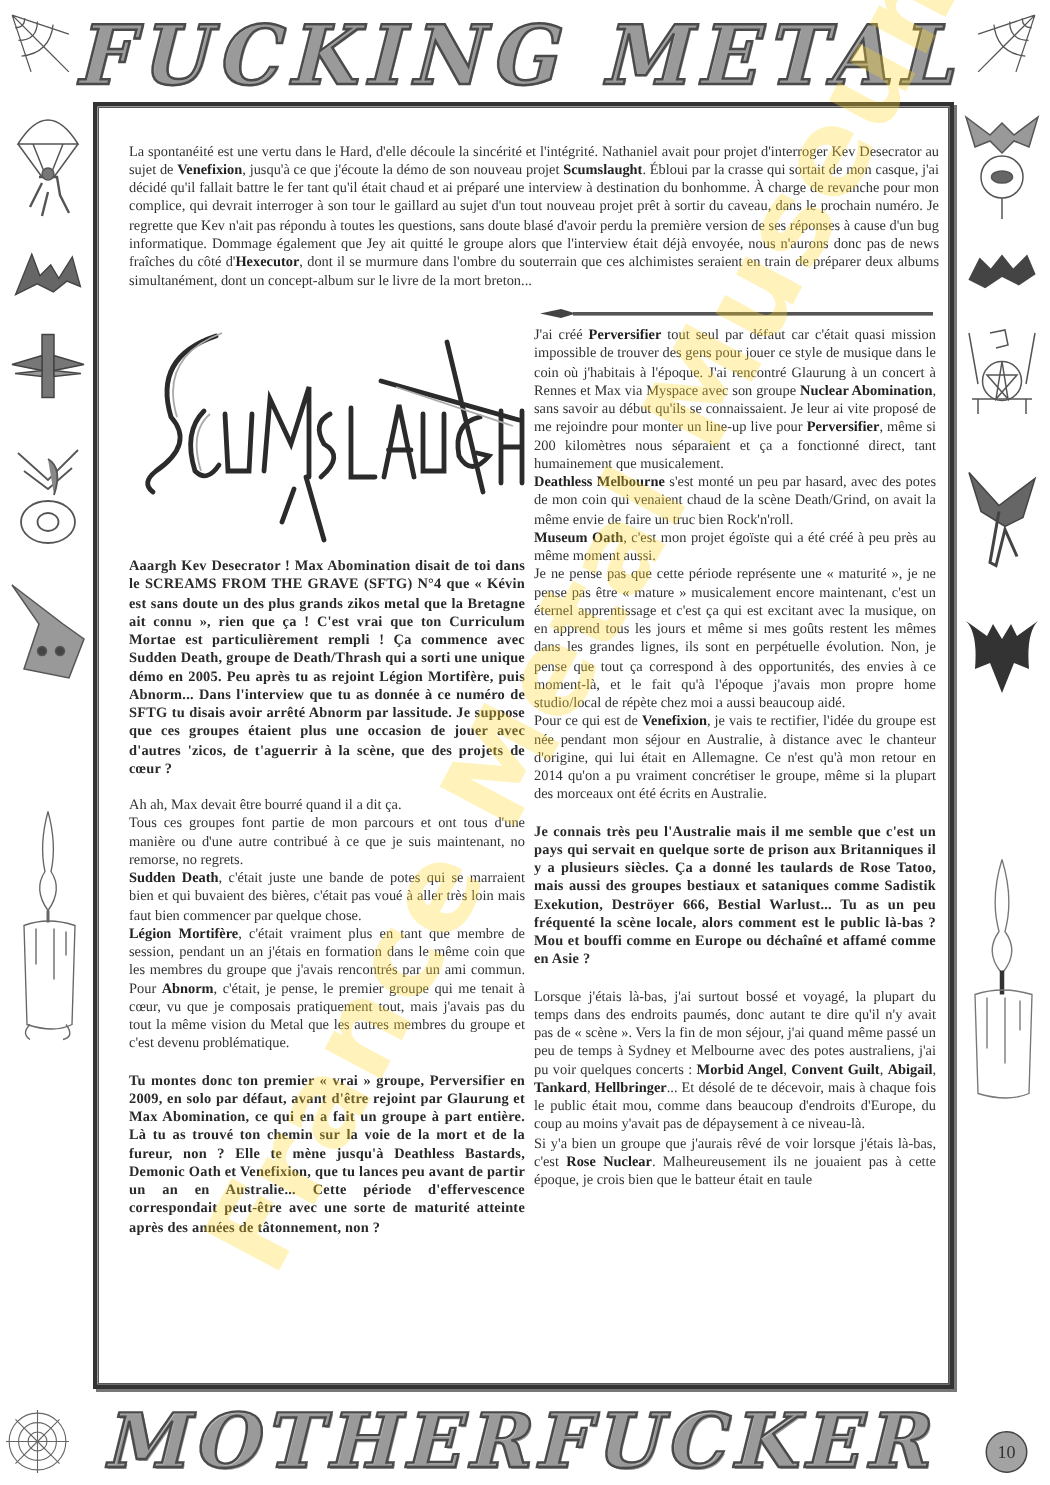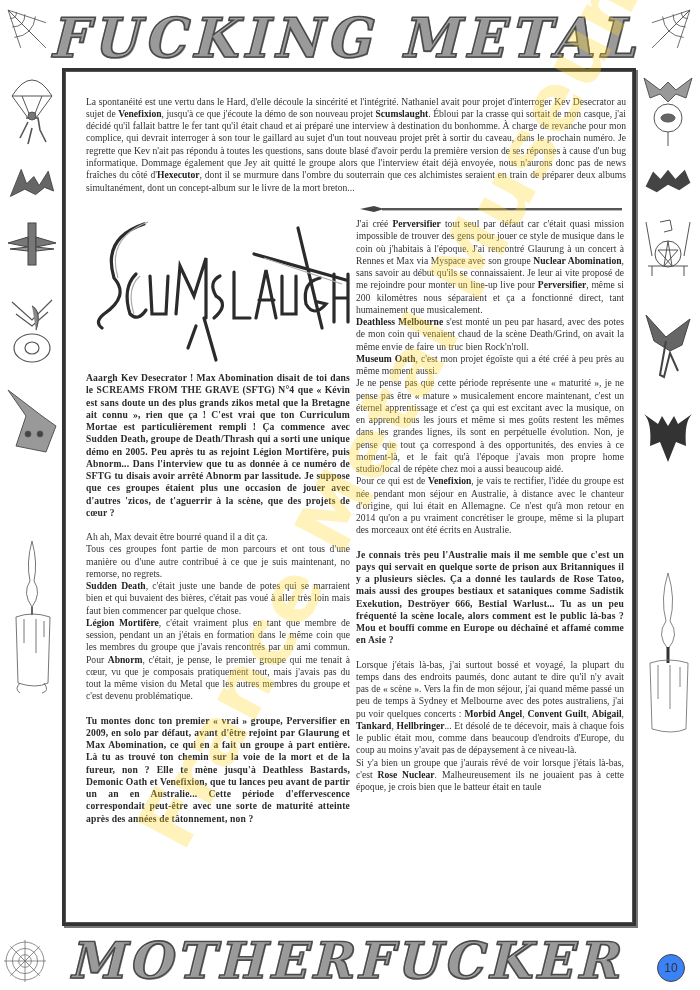--- a/index.html
+++ b/index.html
@@ -40,21 +40,21 @@
   .col p { margin: 0; }
   .col .q { font-weight: bold; color: #2a2a2a; letter-spacing: 0.15px; }
   .col .gap { height: 12px; }
   .col b { color: #222; }
 
   .watermark { position: absolute; pointer-events: none; color: rgba(255, 214, 40, 0.32); font-family: "DejaVu Sans", sans-serif;
                font-weight: bold; font-size: 78px; white-space: nowrap; transform-origin: left top; letter-spacing: 2px; }
   .wm1 { left: 120px; top: 820px; transform: rotate(-62deg); }
 
   .page-num { position: absolute; left: 657px; top: 954px; width: 26px; height: 26px; border: 1.5px solid #444; border-radius: 50%;
-              font-size: 12px; line-height: 26px; text-align: center; background: #3b82f6; color: #333; font-family: Liberation Sans, sans-serif; }
+              font-size: 12px; line-height: 26px; text-align: center; background: #a3a3a3; color: #333; font-family: Liberation Serif, serif; }
 </style>
 </head>
 <body>
 
 <div class="title-band title-top">
   <span class="gothic">FUCKING METAL</span>
 </div>
 <div class="web" style="left:6px; top:8px;">
   <svg viewBox="0 0 40 40">
       <g stroke="#555" fill="none" stroke-width="0.8">

